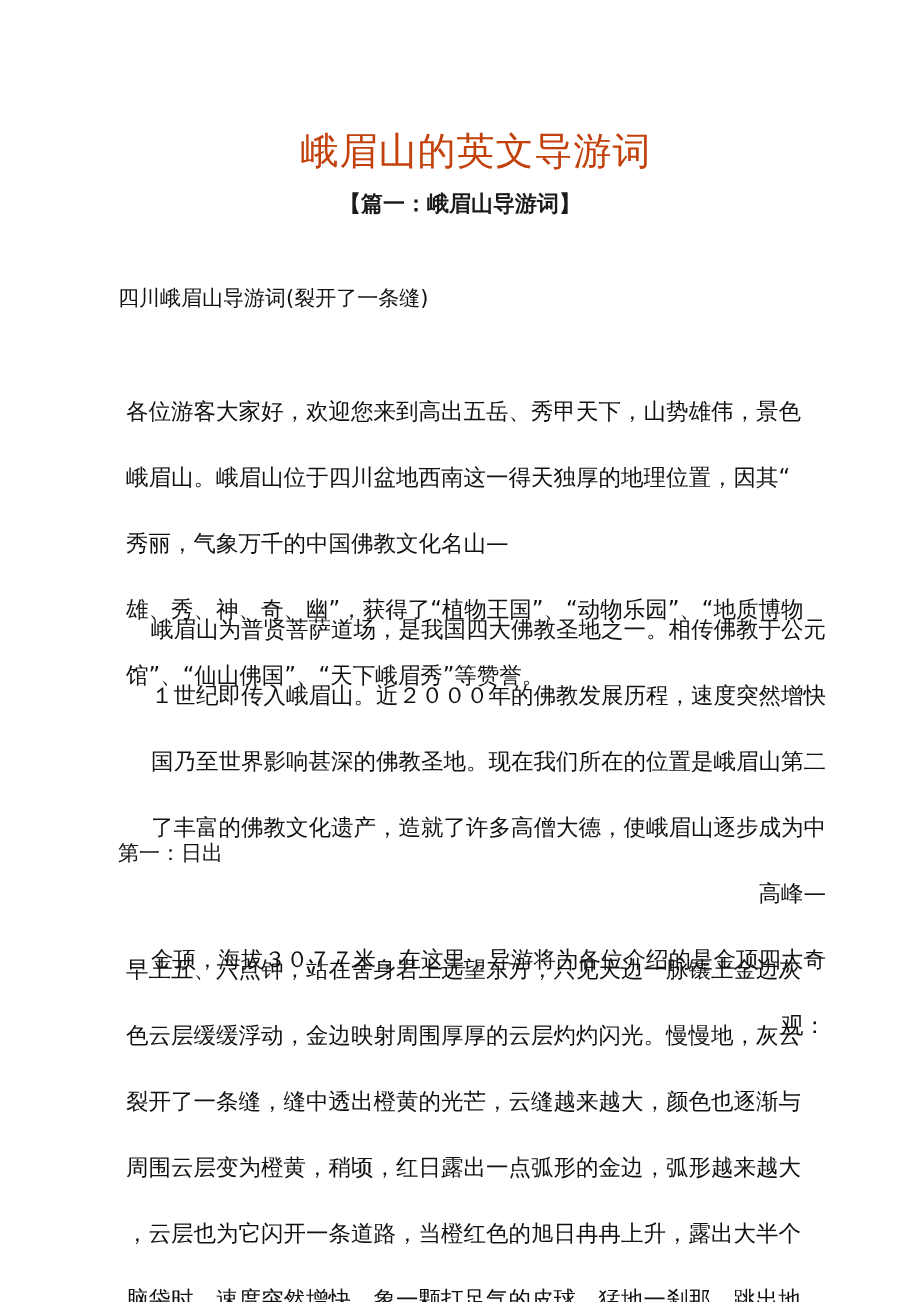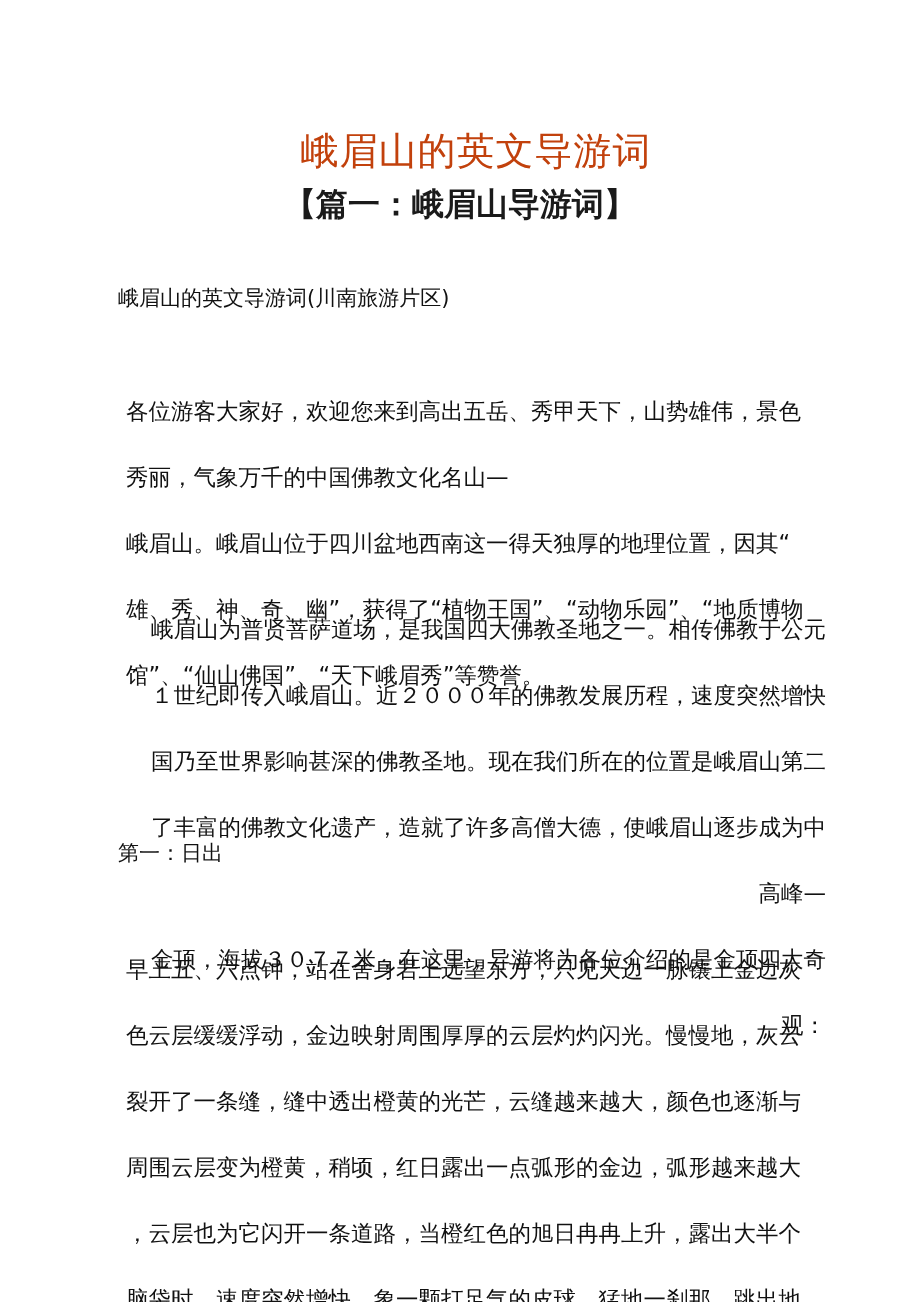--- a/index.html
+++ b/index.html
@@ -36,21 +36,21 @@
       color: #c2410c;
       margin: 16px;
     }
     .subtitle {
       position: absolute;
       left: 0;
       width: 920px;
       top: 182px;
       text-align: center;
       font-family: "DejaVu Sans", "Liberation Sans", sans-serif;
-      font-size: 32px;
+      font-size: 22px;
       line-height: 44px;
       color: #1a1a1a;
       margin: 0;
     }
     .block {
       position: absolute;
       left: 126px;
       width: 700px;
       font-size: 22.5px;
       line-height: 33px;
@@ -69,26 +69,26 @@
   </style>
 </head>
 <body>
 
 <div class="page">
 
   <h1 class="title">峨眉山的英文导游词</h1>
 
   <h2 class="subtitle">【篇一：峨眉山导游词】</h2>
 
-  <div class="block heading-small" style="top:283px; left:118px;">峨眉山的英文导游词(川南旅游片区)</div>
+  <div class="block heading-small" style="top:283px; left:118px;">四川峨眉山导游词(裂开了一条缝)</div>
 
   <div class="block" style="top:362px;">
     <span class="line">各位游客大家好，欢迎您来到高出五岳、秀甲天下，山势雄伟，景色</span>
+    <span class="line">峨眉山。峨眉山位于四川盆地西南这一得天独厚的地理位置，因其“</span>
     <span class="line">秀丽，气象万千的中国佛教文化名山—</span>
-    <span class="line">峨眉山。峨眉山位于四川盆地西南这一得天独厚的地理位置，因其“</span>
     <span class="line">雄、秀、神、奇、幽”，获得了“植物王国”、“动物乐园”、“地质博物</span>
     <span class="line">馆”、“仙山佛国”、“天下峨眉秀”等赞誉。</span>
   </div>
 
   <div class="block" style="top:580px;text-align:right;">
     <span class="line">峨眉山为普贤菩萨道场，是我国四大佛教圣地之一。相传佛教于公元</span>
     <span class="line">１世纪即传入峨眉山。近２０００年的佛教发展历程，速度突然增快</span>
     <span class="line">国乃至世界影响甚深的佛教圣地。现在我们所在的位置是峨眉山第二</span>
     <span class="line">了丰富的佛教文化遗产，造就了许多高僧大德，使峨眉山逐步成为中</span>
     <span class="line">高峰—</span>

